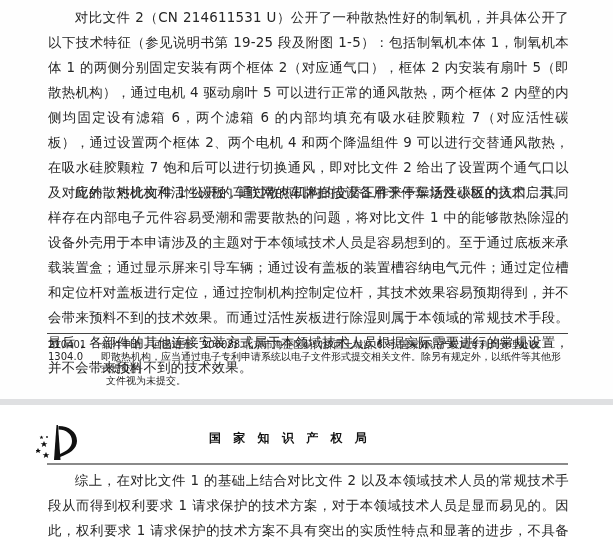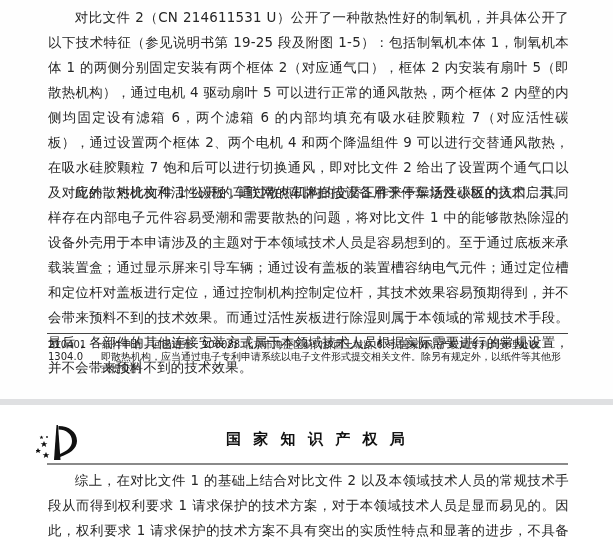--- a/index.html
+++ b/index.html
@@ -33,22 +33,22 @@
     .footer-msg { flex: 1; }
     .footer-msg.indent1 { padding-left: 1px; }
     .footer-cont { padding-left: 58px; }
     .page-gap {
       position: absolute; left: 0; top: 399px; width: 613px; height: 6px;
       background: #dfe0e2;
     }
     .page-bottom { position: absolute; left: 0; top: 405px; width: 613px; height: 135px; background: #ffffff; }
     .logo { position: absolute; left: 36px; top: 423px; width: 48px; height: 38px; }
     .office-title {
-      position: absolute; left: 226px; top: 430px;
-      font-size: 15px; font-weight: bold; letter-spacing: 12.3px; color: #111;
+      position: absolute; left: 209px; top: 430px;
+      font-size: 12px; font-weight: bold; letter-spacing: 12.3px; color: #111;
     }
     .header-rule {
       position: absolute; left: 47px; top: 463px; width: 521px; height: 2px;
       background: #8a8a8a;
     }
     .para3 { top: 468px; }
   </style>
 </head>
 <body>
 
@@ -63,20 +63,21 @@
   <div class="footer-rule"></div>
   <div class="footer">
     <div class="footer-row">
       <span class="footer-code">210401</span>
       <span class="footer-msg indent1">纸件申请，回函请寄：100088  北京市海淀区蓟门桥西土城路 6 号    国家知识产权局专利局受理处收</span>
     </div>
     <div class="footer-row">
       <span class="footer-code">1304.0</span>
       <span class="footer-msg">即散热机构，应当通过电子专利申请系统以电子文件形式提交相关文件。除另有规定外，以纸件等其他形式提交的</span>
     </div>
+    <div class="footer-cont">文件视为未提交。</div>
   </div>
 </div>
 
 <div class="page-gap"></div>
 
 <div class="page-bottom"></div>
 
 <svg class="logo" viewBox="0 0 48 38" xmlns="http://www.w3.org/2000/svg">
   <polygon points="2,25 3,27 5,27 3.4,28.2 4,30 2,28.9 0,30 0.6,28.2 -1,27 1,27" fill="#111"></polygon>
   <polygon points="8,18 9,20.2 11.4,20.2 9.5,21.6 10.2,24 8,22.6 5.8,24 6.5,21.6 4.6,20.2 7,20.2" fill="#111"></polygon>

